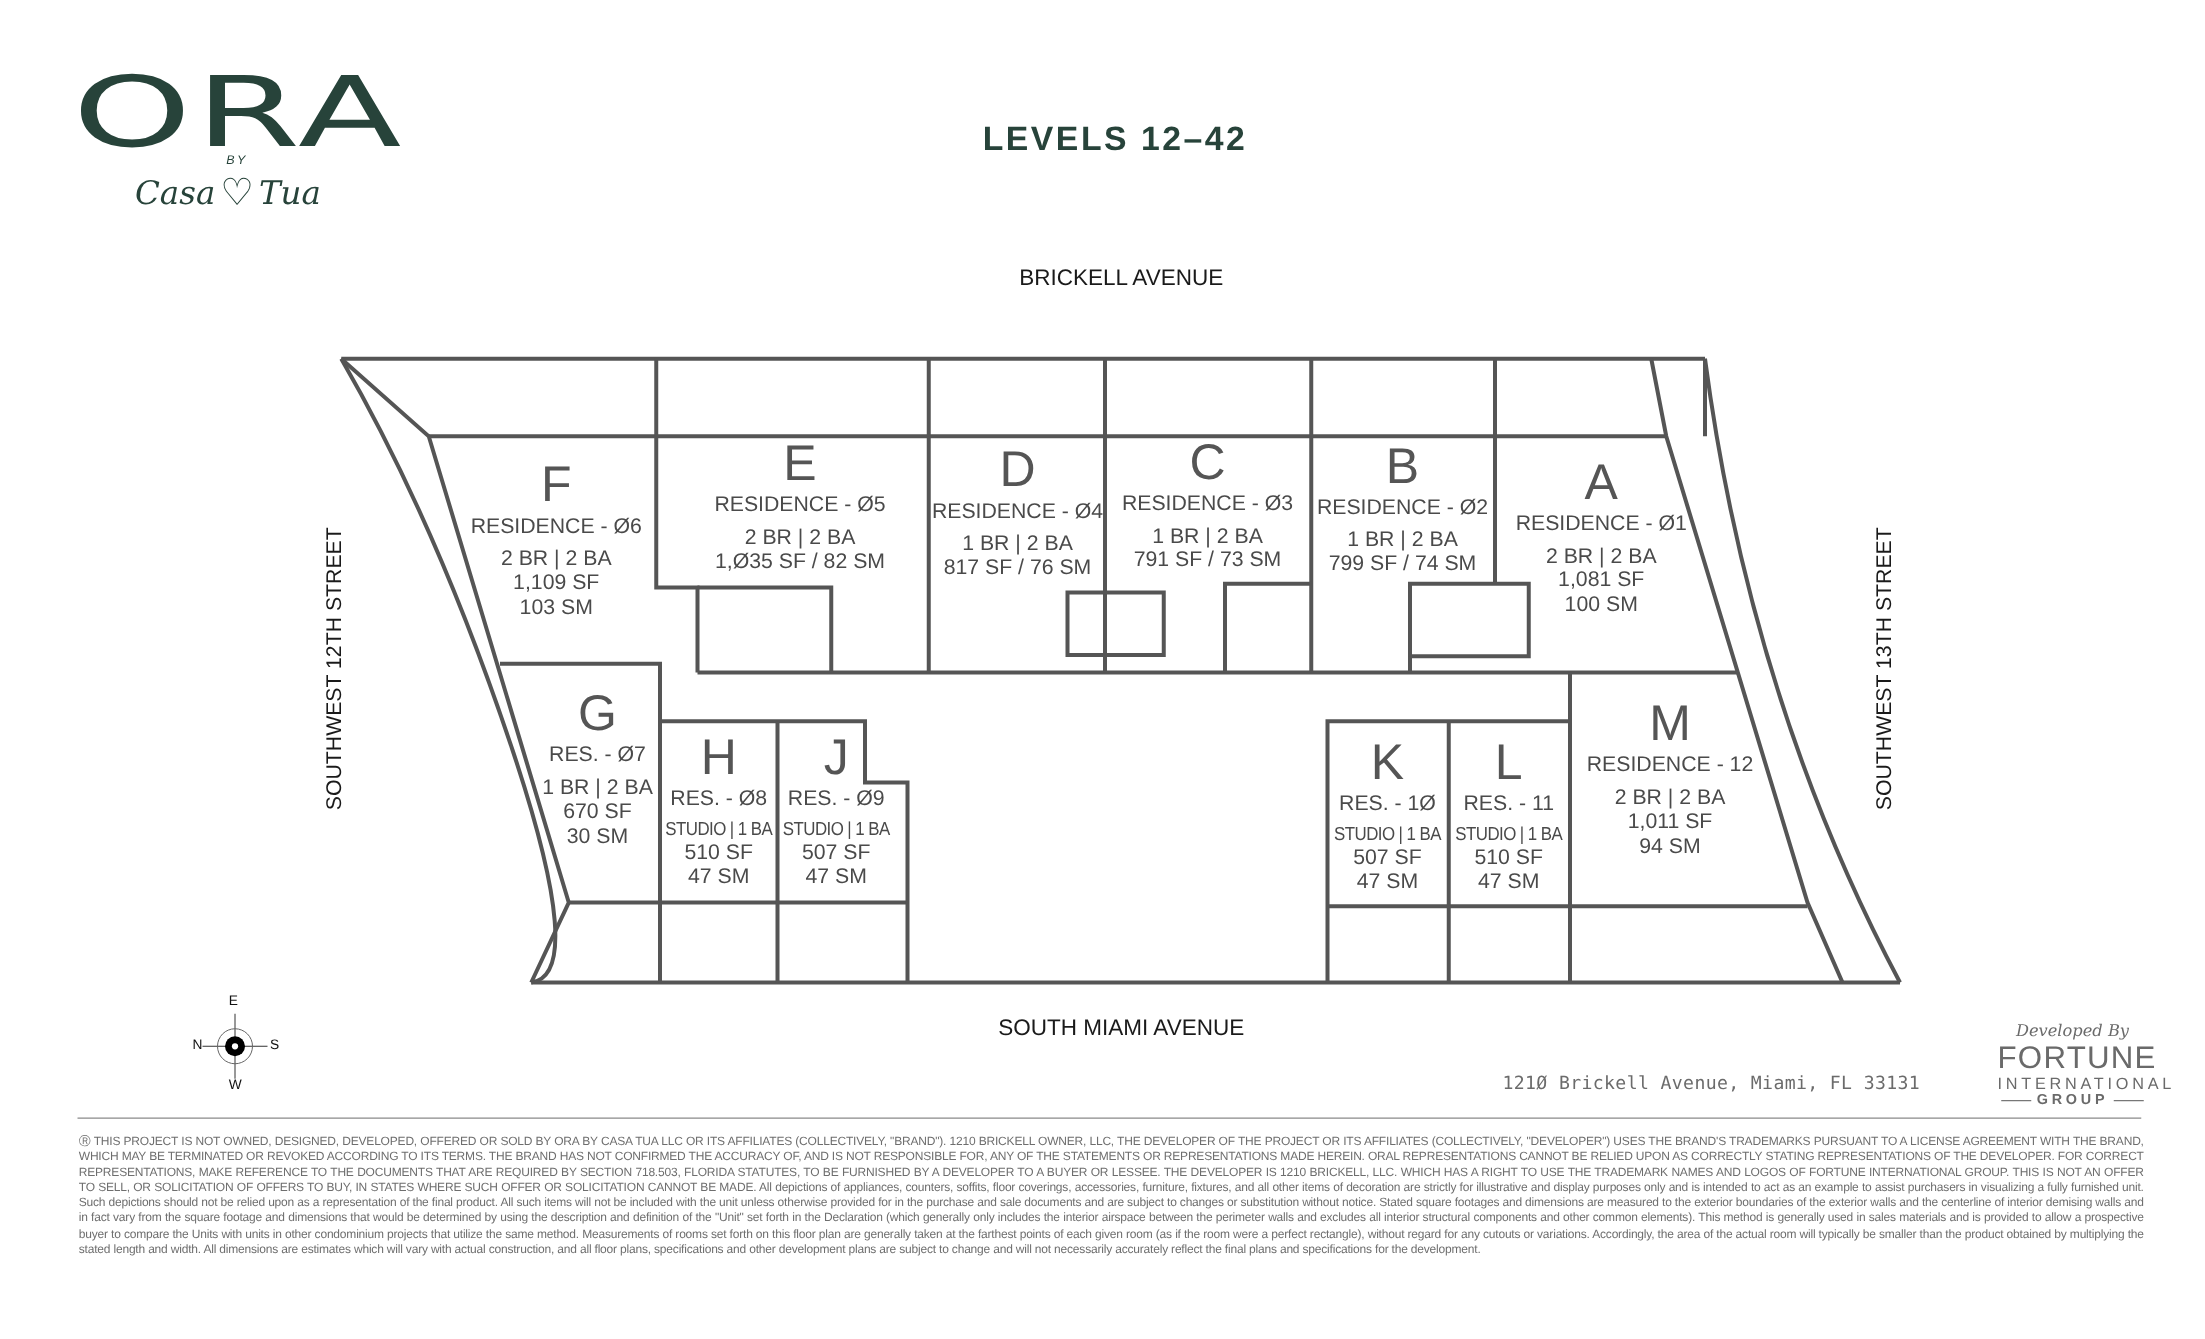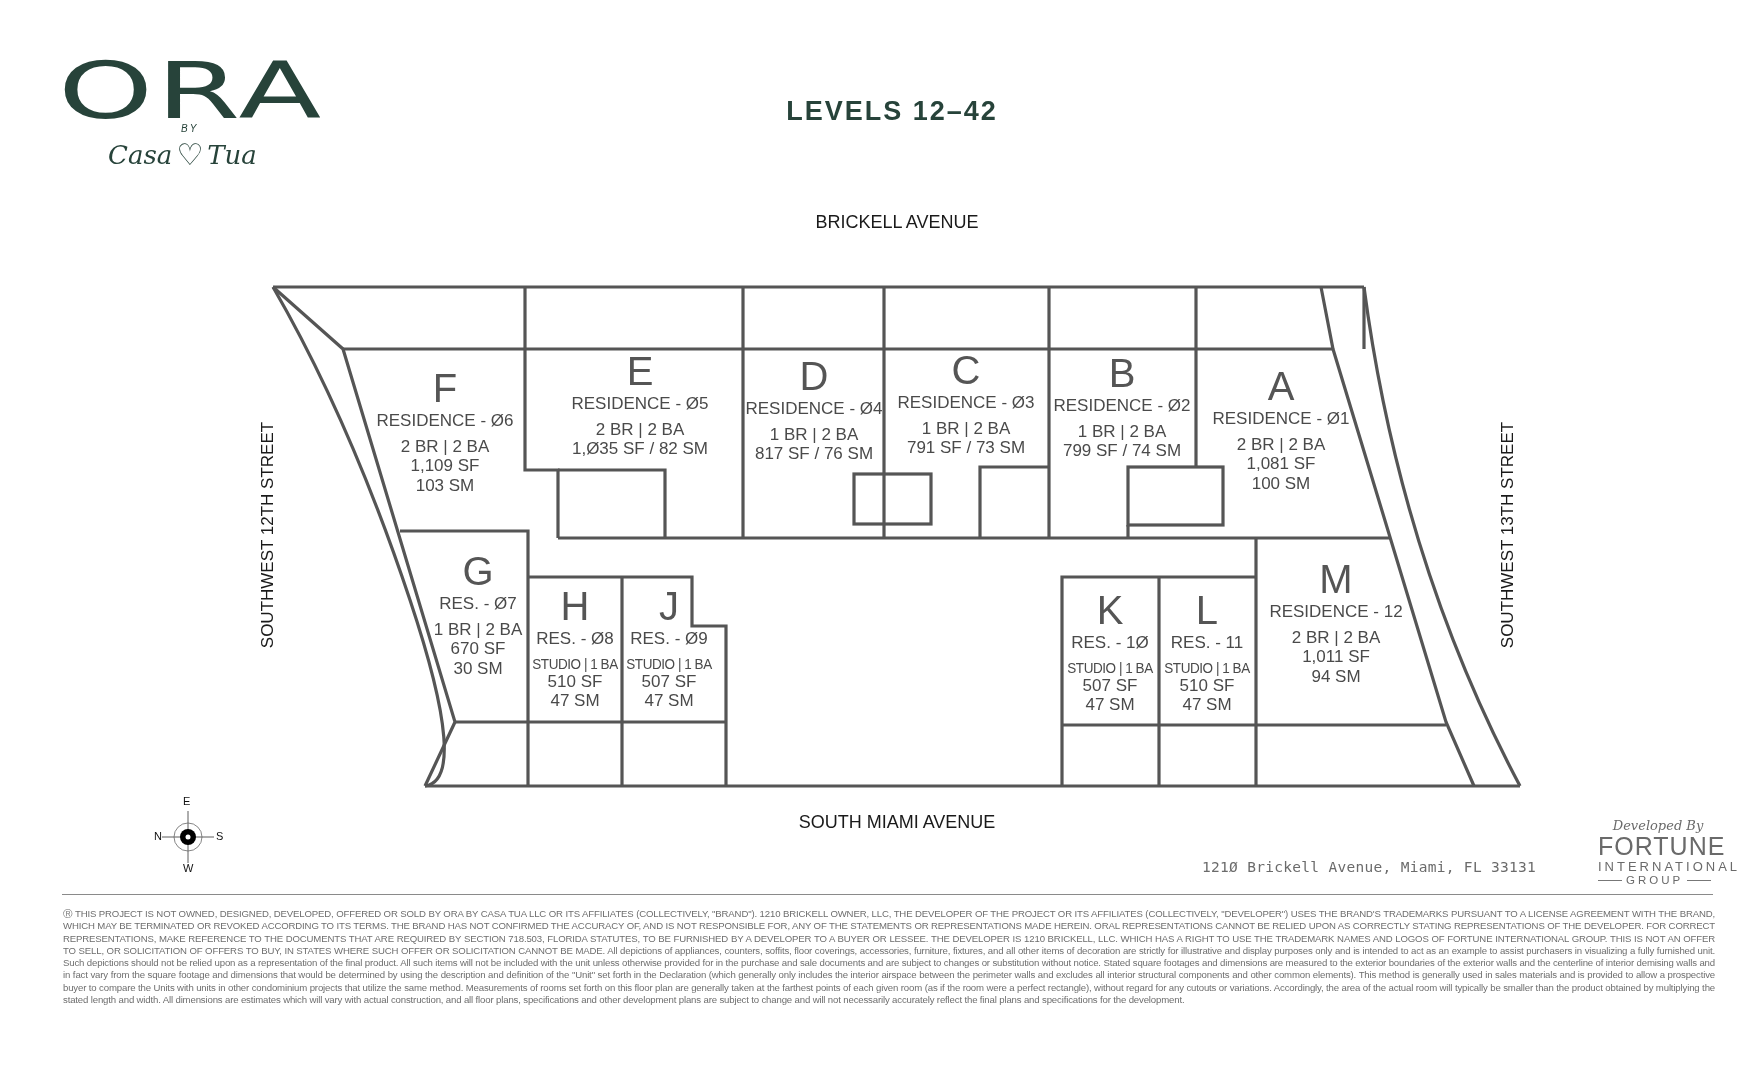--- a/index.html
+++ b/index.html
@@ -20,21 +20,21 @@
   .unit .res{font-size:17px;margin-top:2px;}
   .unit .spec{font-size:17px;margin-top:6px;}
   .unit .spec.studio{font-size:15px;letter-spacing:-0.5px;transform:scaleX(0.9);}
   .unit .line{font-size:17px;}
   .compass{left:148px;top:797px;width:80px;height:80px;}
   .address{left:1202px;top:859px;font-family:"DejaVu Sans Mono",monospace;font-size:14.5px;color:#6b6b6b;letter-spacing:0.3px;}
   .dev{left:1598px;top:808px;width:120px;text-align:center;color:#6a6a6a;margin-top:10px;}
   .dev .by{font-family:"DejaVu Serif",serif;font-style:italic;font-size:13px;}
   .dev .fortune{font-size:25px;letter-spacing:1px;line-height:1.05;}
   .dev .intl{font-size:13px;letter-spacing:3px;}
-  .dev .group{font-size:11.5px;letter-spacing:3px;display:flex;align-items:center;gap:4px;}
+  .dev .group{font-size:11.5px;letter-spacing:3px;display:flex;align-items:center;gap:4px;justify-content:center;font-weight:bold;}
   .dev .group .rule{flex:0 0 24px;height:1px;background:#777;}
   .divider{left:62px;top:894px;width:1651px;height:1px;background:#8a8a8a;}
   .disclaimer{left:63px;top:908px;width:1652px;font-family:"Liberation Sans",sans-serif;font-size:9.6px;line-height:12.3px;color:#6e6e6e;text-align:justify;letter-spacing:-0.15px;}
 </style>
 </head>
 <body>
 
 <div class="abs logo-ora">ORA</div>
 <div class="abs logo-by">BY</div>
 <div class="abs logo-casa">

